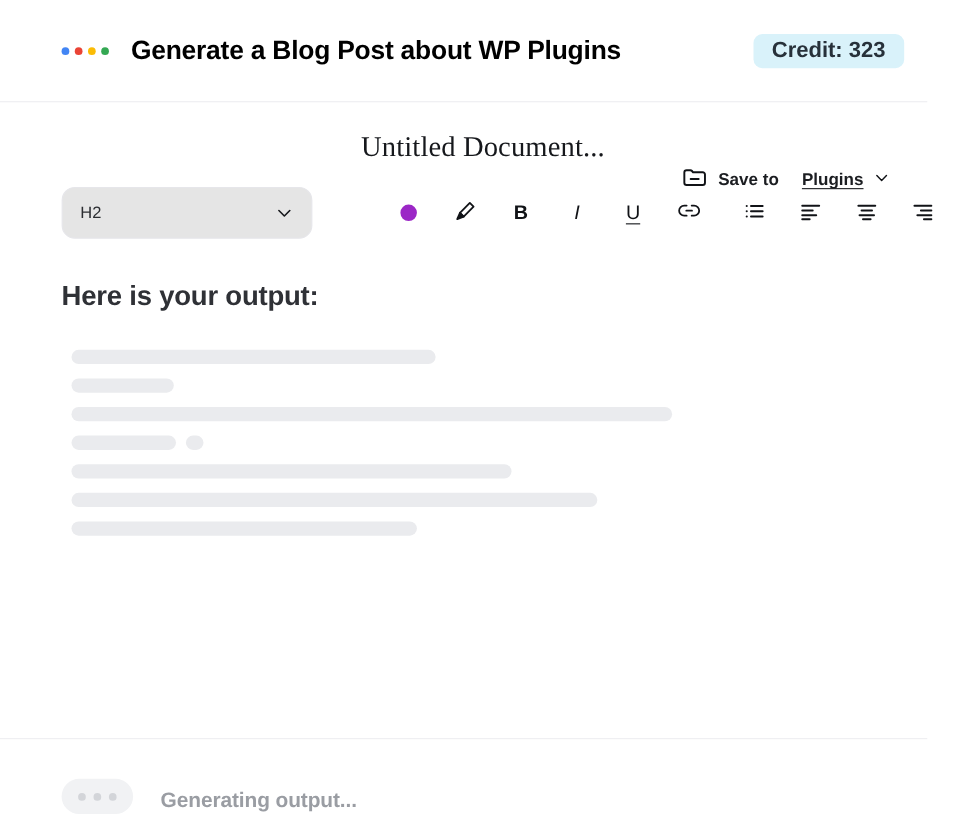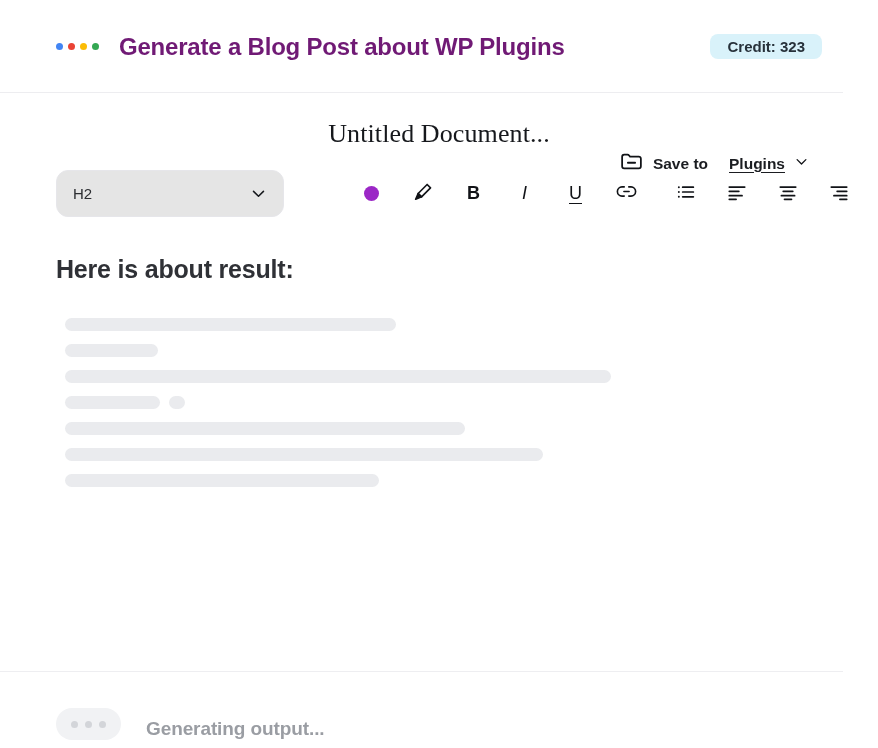--- a/index.html
+++ b/index.html
@@ -48,30 +48,30 @@
   .logo-dots i {
     display: block;
     width: 7px;
     height: 7px;
     border-radius: 50%;
   }
 
   .app-title {
     font-size: 24px;
     font-weight: 700;
-    color: #701a75;
+    color: #000000;
     letter-spacing: -0.2px;
     white-space: nowrap;
   }
 
   .credit-badge {
     margin-left: auto;
     background: #d9f2fa;
     color: #27313a;
-    font-size: 15px;
+    font-size: 20px;
     font-weight: 700;
     padding: 4px 17px;
     border-radius: 8px;
     white-space: nowrap;
   }
 
   
   .docbar {
     display: flex;
     align-items: center;
@@ -371,21 +371,21 @@
             <line x1="6.5" y1="16" x2="20.4" y2="16"></line>
             <line x1="13" y1="20" x2="20.4" y2="20"></line>
           </svg>
         </span>
       </button>
 
     </div>
   </div>
 
   <div class="editor">
-    <div class="result-heading">Here is about result:</div>
+    <div class="result-heading">Here is your output:</div>
 
     <div class="skeleton-list">
       <div class="skeleton-row">
           <span class="sk" style="width:331px"></span>
         </div>
       <div class="skeleton-row">
           <span class="sk" style="width:93px"></span>
         </div>
       <div class="skeleton-row">
           <span class="sk" style="width:546px"></span>

